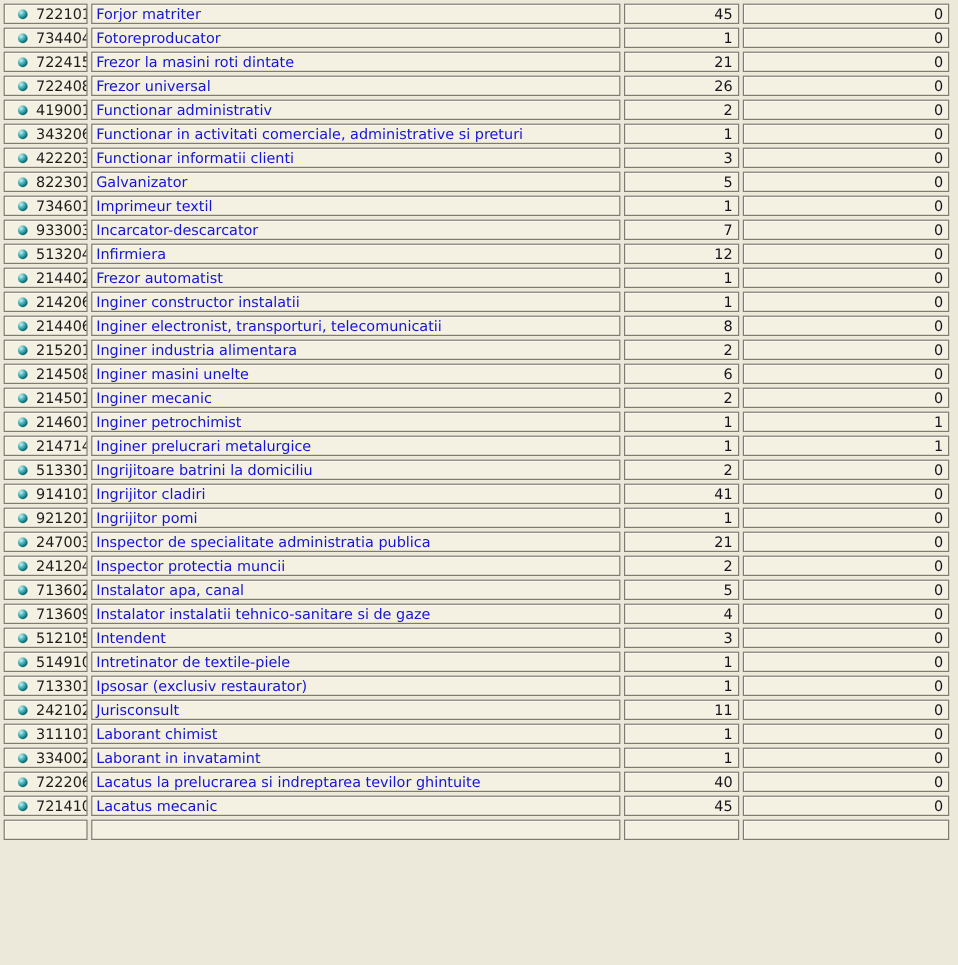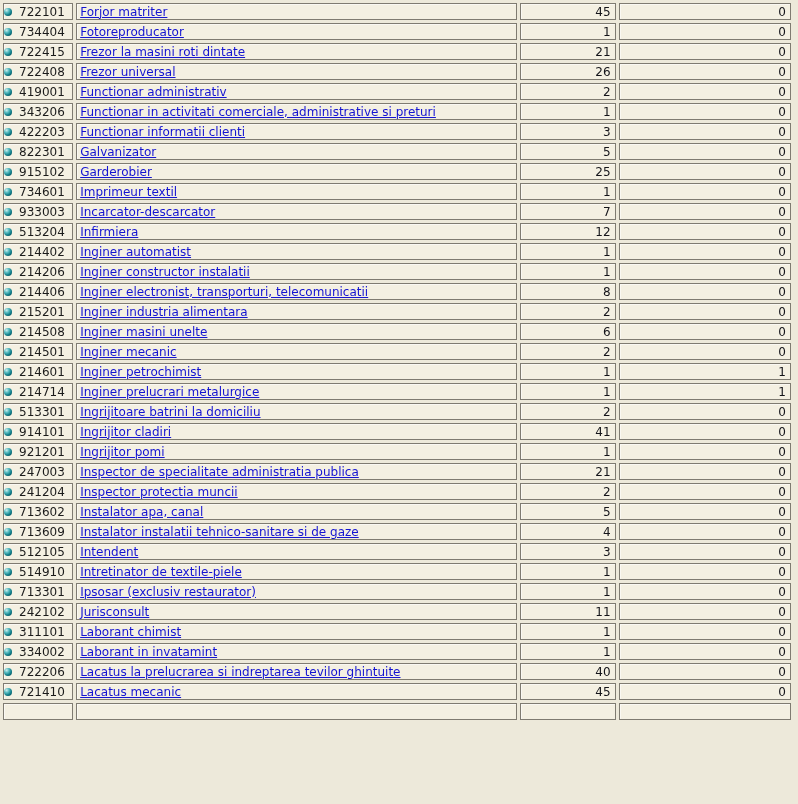--- a/index.html
+++ b/index.html
@@ -30,37 +30,36 @@
     padding: 0 3px;
     line-height: 14px;
     white-space: nowrap;
     overflow: hidden;
     vertical-align: middle;
   }
   col.c1 { width: 70px; }
   col.c2 { width: 440px; }
   col.c3 { width: 95px; }
   col.c4 { width: 172px; }
-  td.c-code { padding-left: 0; }
+  td.c-code { padding-left: 11px; }
   .code-wrap {
     display: flex;
     align-items: center;
     gap: 7px;
   }
   .bullet {
     display: inline-block;
     width: 8px;
     height: 8px;
     border-radius: 50%;
     background: radial-gradient(circle at 32% 28%, #cdeeef 0%, #5bbcc2 30%, #0f7d88 62%, #083f49 100%);
     flex: 0 0 auto;
   }
   .joblink {
     color: #1414D2;
-    text-decoration: underline;
   }
   td.c-num {
     text-align: right;
     padding-right: 4px;
     color: #14141a;
   }
 </style>
 </head>
 <body>
 
@@ -157,31 +156,20 @@
           </span>
         </td>
         <td class="c-name"><a class="joblink">Galvanizator</a></td>
         <td class="c-num">5</td>
         <td class="c-num">0</td>
       </tr>
       <tr>
         <td class="c-code">
           <span class="code-wrap">
             <span class="bullet"></span>
-            <span>915102</span>
-          </span>
-        </td>
-        <td class="c-name"><a class="joblink">Garderobier</a></td>
-        <td class="c-num">25</td>
-        <td class="c-num">0</td>
-      </tr>
-      <tr>
-        <td class="c-code">
-          <span class="code-wrap">
-            <span class="bullet"></span>
             <span>734601</span>
           </span>
         </td>
         <td class="c-name"><a class="joblink">Imprimeur textil</a></td>
         <td class="c-num">1</td>
         <td class="c-num">0</td>
       </tr>
       <tr>
         <td class="c-code">
           <span class="code-wrap">
@@ -204,21 +192,21 @@
         <td class="c-num">12</td>
         <td class="c-num">0</td>
       </tr>
       <tr>
         <td class="c-code">
           <span class="code-wrap">
             <span class="bullet"></span>
             <span>214402</span>
           </span>
         </td>
-        <td class="c-name"><a class="joblink">Inginer automatist</a></td>
+        <td class="c-name"><a class="joblink">Frezor automatist</a></td>
         <td class="c-num">1</td>
         <td class="c-num">0</td>
       </tr>
       <tr>
         <td class="c-code">
           <span class="code-wrap">
             <span class="bullet"></span>
             <span>214206</span>
           </span>
         </td>

